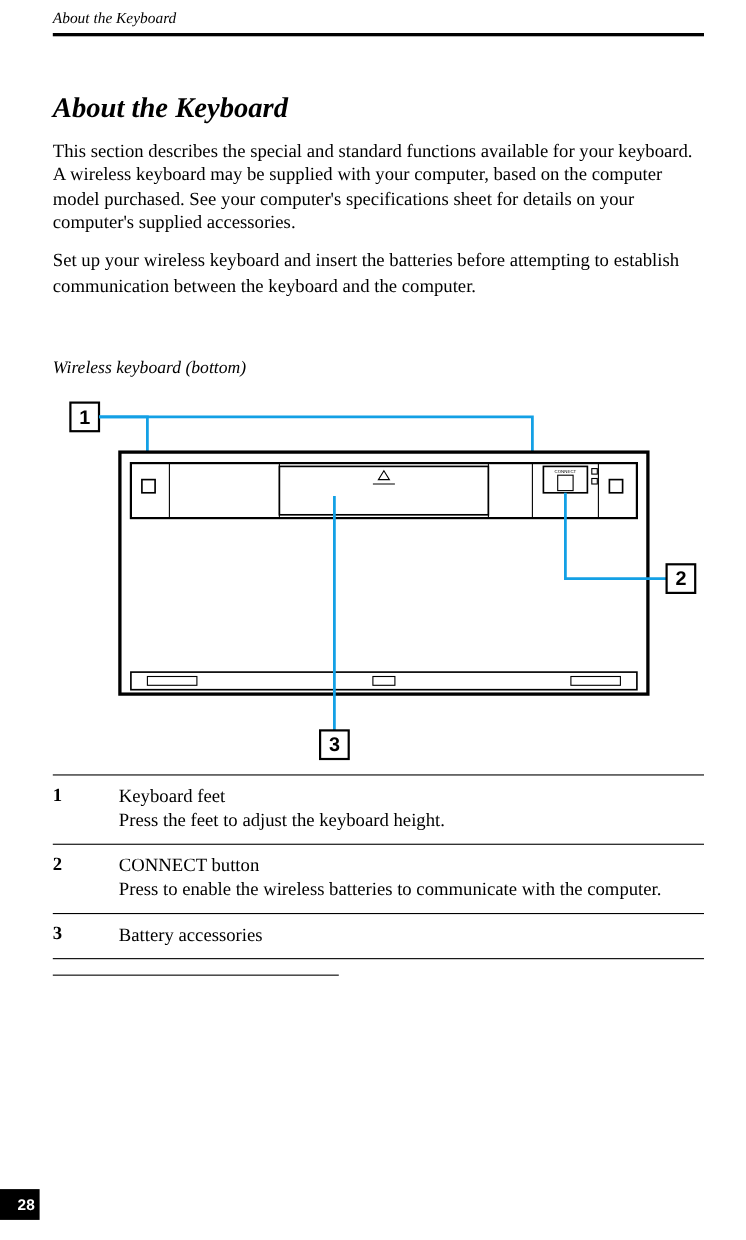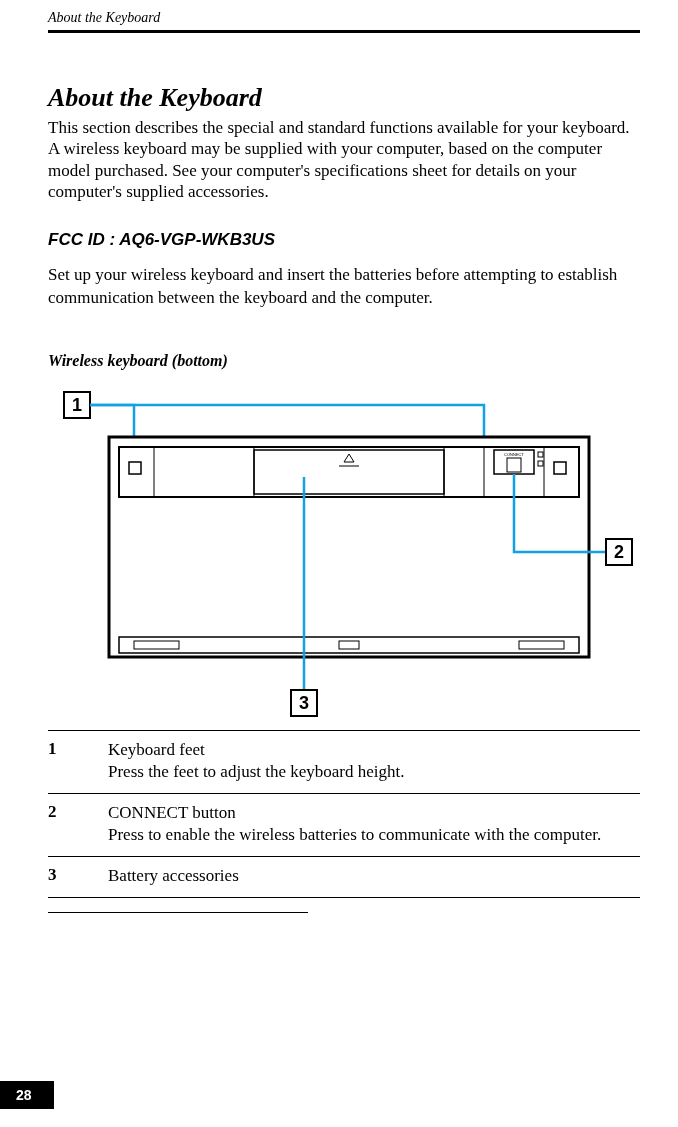--- a/index.html
+++ b/index.html
@@ -1,46 +1,45 @@
 <!DOCTYPE html>
 <html><head>
 <meta charset="utf-8">
 <style>
   * { box-sizing: border-box; margin: 0; padding: 0; }
   html, body { width: 678px; height: 1127px; font-family: "Times New Roman", Times, serif; color: #000; background: #fff; }
   .page { position: relative; width: 678px; height: 1127px; padding: 0 38px 0 48px; }
   .running-head { font-style: italic; font-size: 14px; padding-top: 10px; }
   .rule-thick { border: none; border-top: 3px solid #000; margin-top: 4px; }
   .h1 { font-size: 26px; font-weight: bold; font-style: italic; margin-top: 50px; }
-  .intro { font-size: 17px; line-height: 1.25; margin-top: 4px; }
+  .intro { font-size: 17px; line-height: 1.25; margin-top: 14px; }
   .fcc { font-size: 17px; font-weight: bold; font-style: italic; font-family: Helvetica, Arial, sans-serif; margin-top: 28px; }
   .setup { font-size: 17px; line-height: 1.35; margin-top: 14px; }
-  .figcap { font-size: 16px; font-weight: bold; font-style: italic; margin-top: 42px; margin-bottom: 12px; }
+  .figcap { font-size: 16px; font-weight: normal; font-style: italic; margin-top: 54px; margin-bottom: 12px; }
   .figwrap { position: relative; width: 580px; height: 340px; margin: 0 auto; }
   .table { margin-top: 8px; }
   .row { display: flex; border-top: 1px solid #000; padding: 8px 0 10px 0; }
   .row:last-child { border-bottom: 1px solid #000; }
   .num { width: 60px; font-size: 17px; font-weight: bold; }
   .desc { flex: 1; font-size: 17px; line-height: 1.3; }
   .desc .title { font-weight: normal; }
   .footrule { width: 260px; border: none; border-top: 1px solid #000; margin-top: 14px; }
-  .pagenum { position: absolute; left: 0; bottom: 18px; background: #000; color: #fff; font-family: Helvetica, Arial, sans-serif; font-weight: bold; font-size: 14px; padding: 6px 22px 6px 16px; }
+  .pagenum { position: absolute; left: 0; bottom: 18px; background: #000; color: #fff; font-family: Helvetica, Arial, sans-serif; font-weight: bold; font-size: 14px; padding: 6px 4px 6px 16px; }
 </style>
 </head>
 <body>
 
 <div class="page">
   <div class="running-head">About the Keyboard</div>
   <hr class="rule-thick">
 
   <h1 class="h1">About the Keyboard</h1>
 
   <p class="intro">This section describes the special and standard functions available for your keyboard. A wireless keyboard may be supplied with your computer, based on the computer model purchased. See your computer's specifications sheet for details on your computer's supplied accessories.</p>
 
-  <p class="fcc">FCC ID : AQ6-VGP-WKB3US</p>
 
   <p class="setup">Set up your wireless keyboard and insert the batteries before attempting to establish communication between the keyboard and the computer.</p>
 
   <p class="figcap">Wireless keyboard (bottom)</p>
 
   <div class="figwrap">
     <svg width="580" height="340" viewBox="0 0 580 340">
 
       <rect x="10" y="10" width="26" height="26" fill="#fff" stroke="#000" stroke-width="2"></rect>
       <text x="23" y="29" font-family="Helvetica,Arial" font-size="18" font-weight="bold" text-anchor="middle">1</text>

